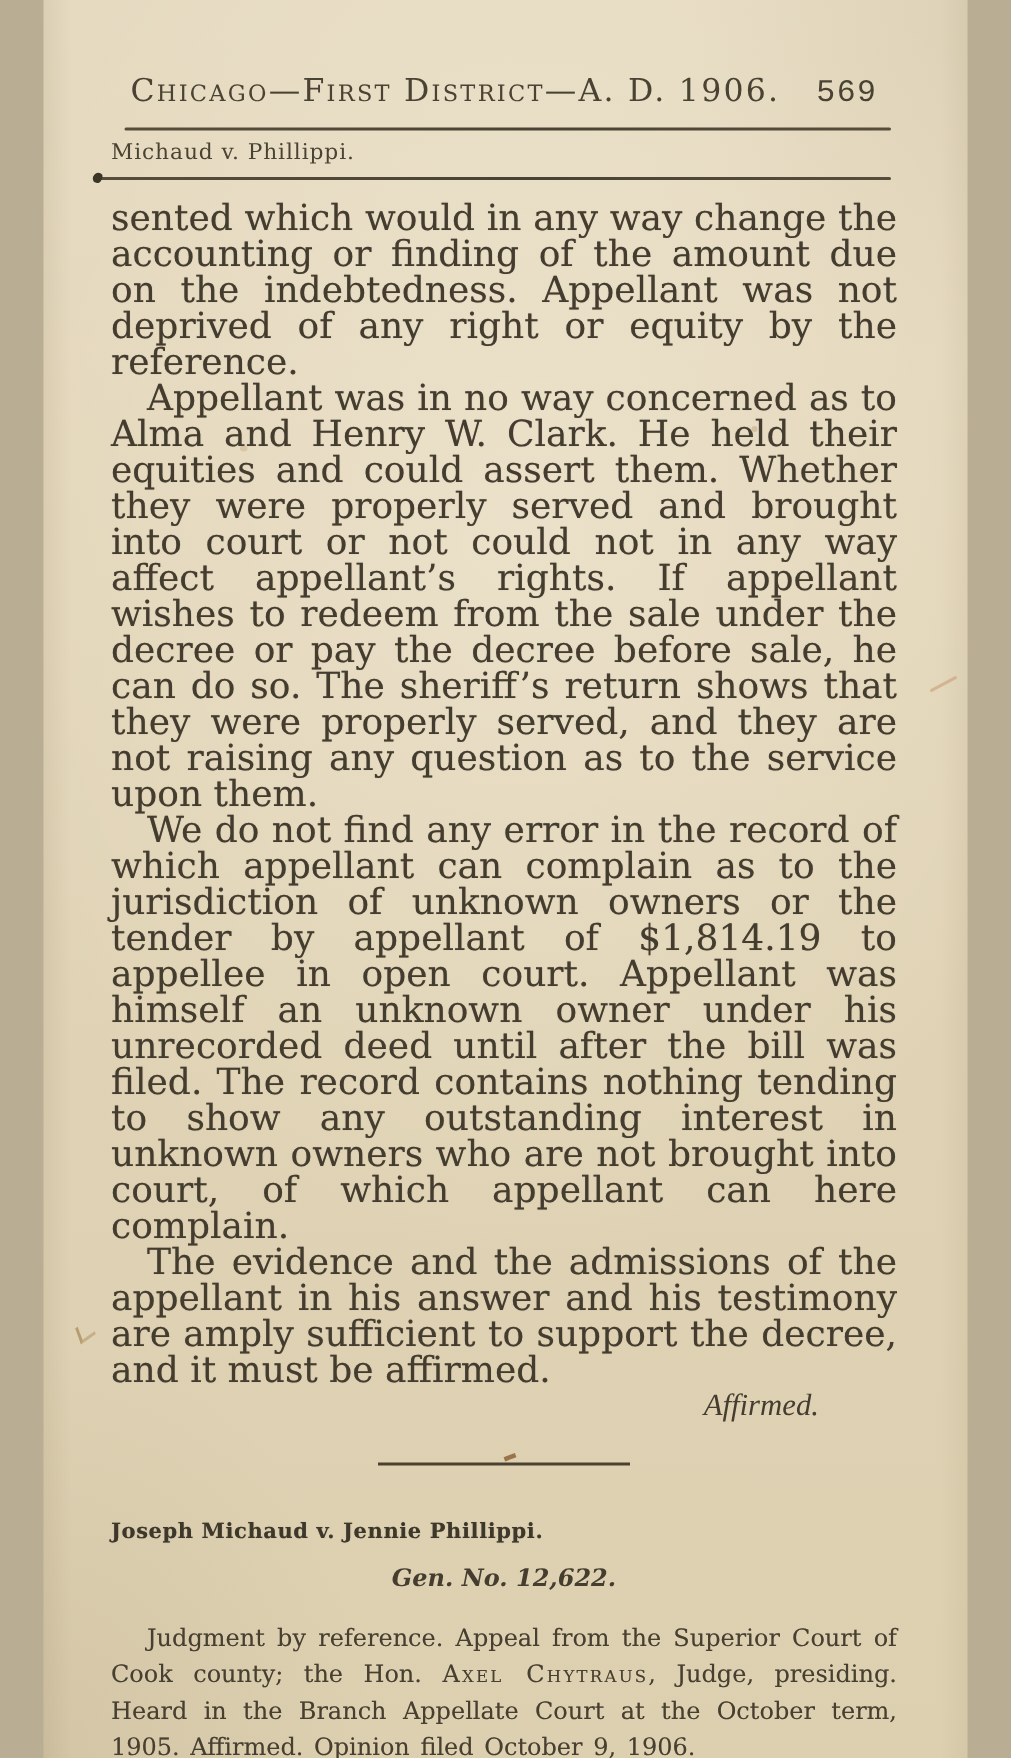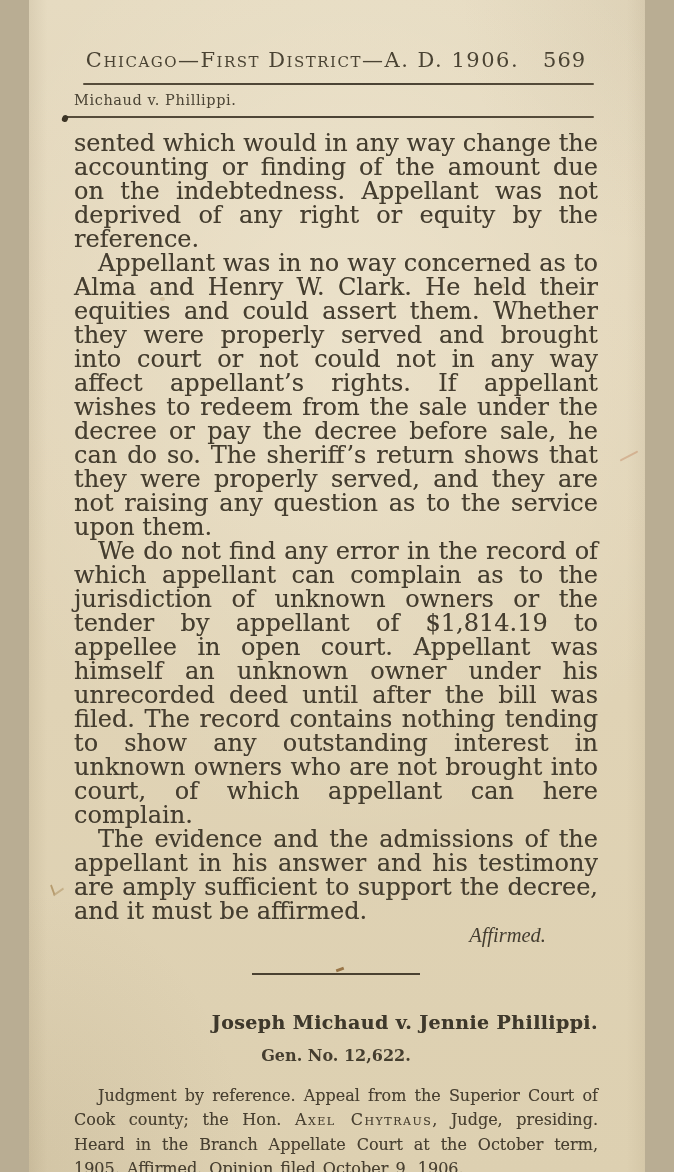--- a/index.html
+++ b/index.html
@@ -24,21 +24,21 @@
     display: flex;
     justify-content: center;
     align-items: baseline;
     gap: 24px;
     padding-top: 48px;
     font-size: 21px;
     letter-spacing: 1.5px;
     font-variant: small-caps;
     color: #4a4333;
   }
-  .rh-folio { font-variant: normal; letter-spacing: 1px; }
+  .rh-folio { font-variant: normal; letter-spacing: 1px; font-family: Liberation Mono, monospace; }
   .rule {
     height: 2px;
     background: linear-gradient(90deg, #574d3b, #4a4234 55%, #574d3b);
     border-radius: 1px;
   }
   .rule-top { margin: 11px 4px 0 9px; }
   .case-line {
     font-size: 14.5px;
     letter-spacing: 0.6px;
     margin-top: 7px;
@@ -74,33 +74,34 @@
     position: absolute;
     left: 50%;
     top: -5px;
     width: 8px;
     height: 3px;
     background: rgba(130, 85, 35, 0.75);
     transform: rotate(-20deg);
   }
   .case-title {
     margin: 36px 0 0 0;
-    text-align: right;
-    font-size: 19px;
+    text-align: left;
+    font-size: 14px;
     font-weight: bold;
     letter-spacing: 0.4px;
     color: #3e382b;
     text-shadow: 0 0 0.5px rgba(62, 56, 43, 0.5);
   }
   .docket {
     text-align: center;
     font-size: 16px;
     font-weight: bold;
     margin-top: 13px;
     color: #453e2f;
+    font-style: italic;
   }
   .headnote {
     margin: 22px 0 0 10px;
     font-size: 16px;
     line-height: 24px;
     text-align: justify;
     text-indent: 15px;
     color: #473f30;
     text-shadow: 0 0 0.4px rgba(70, 60, 45, 0.4);
   }

